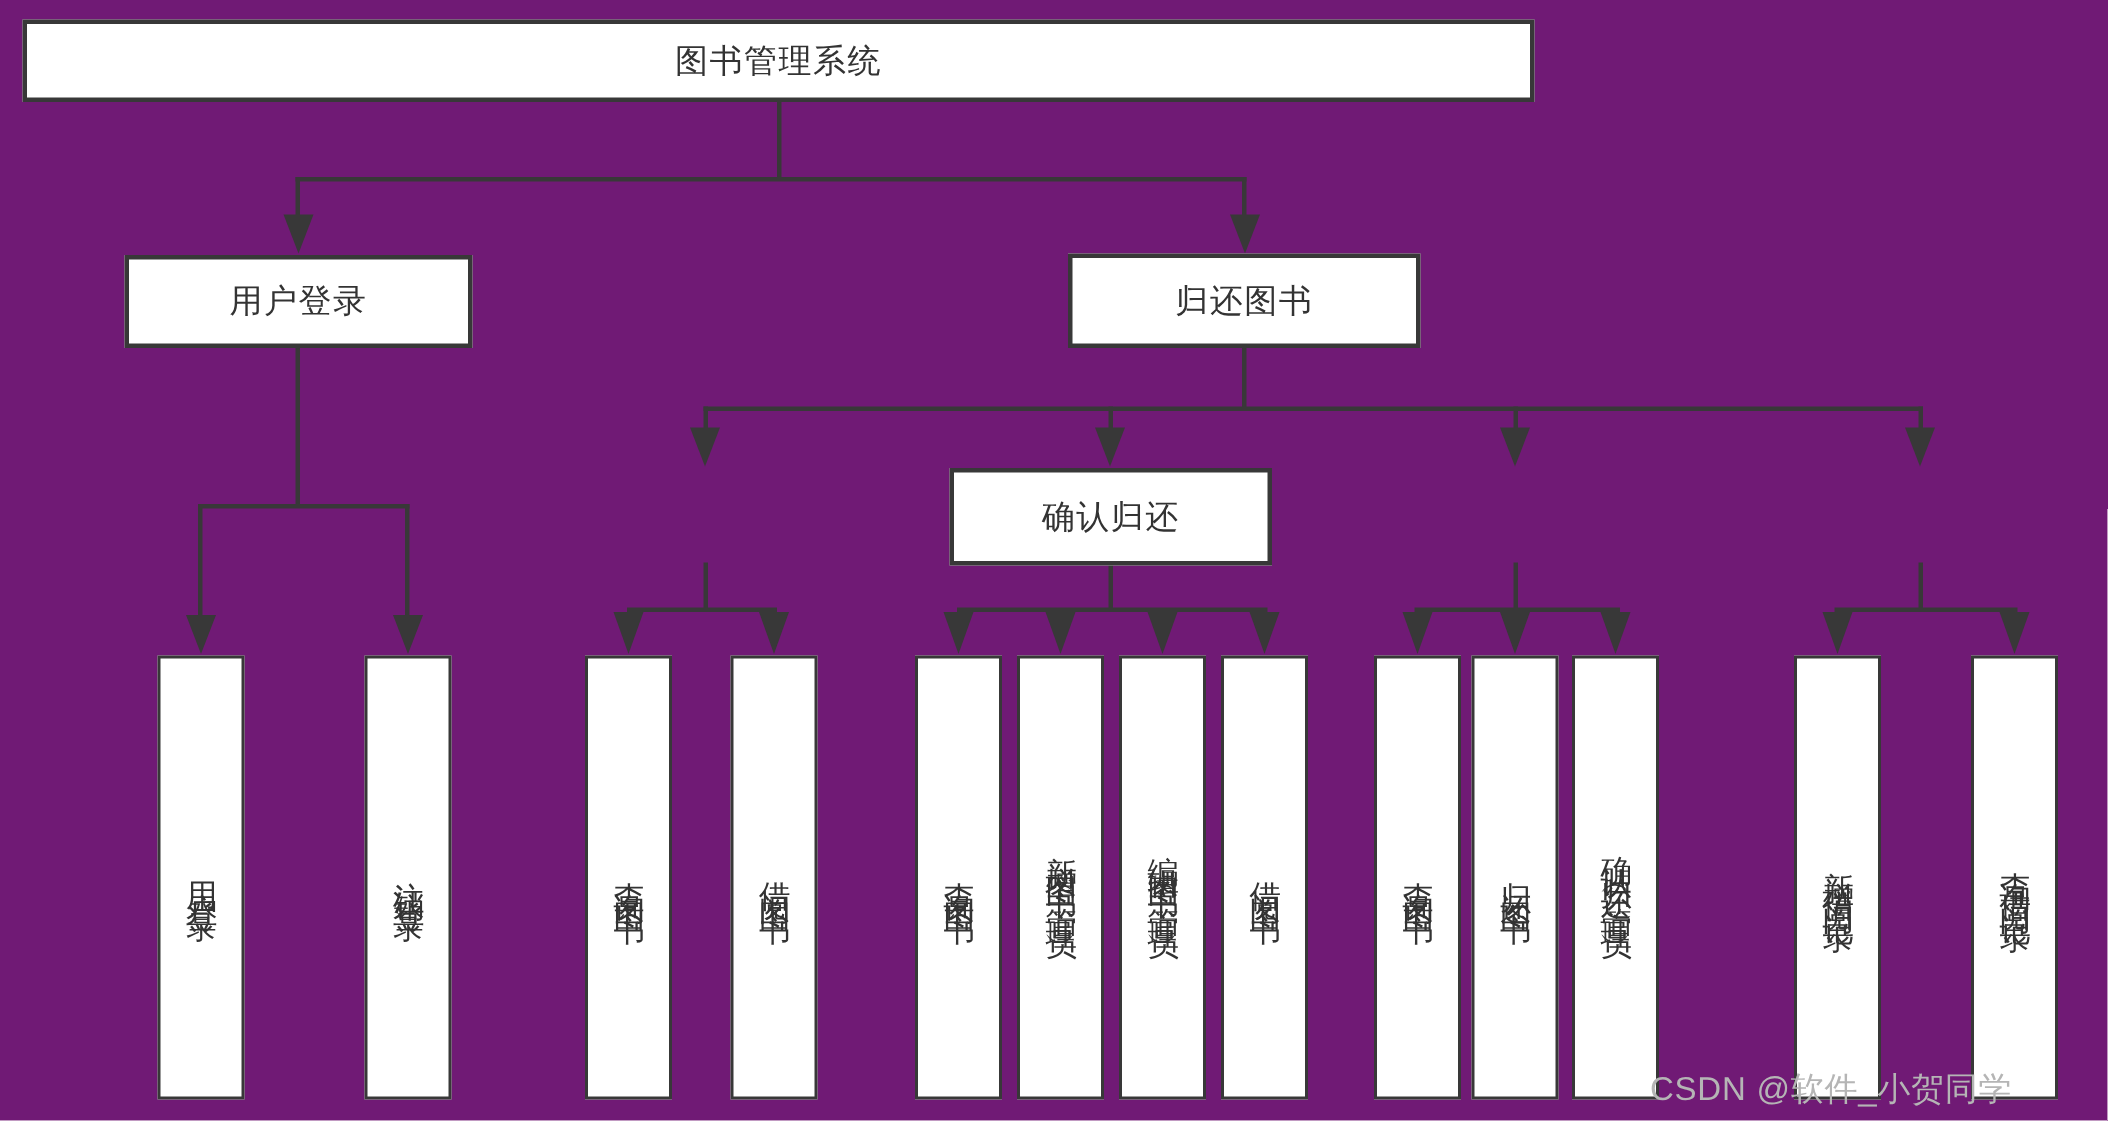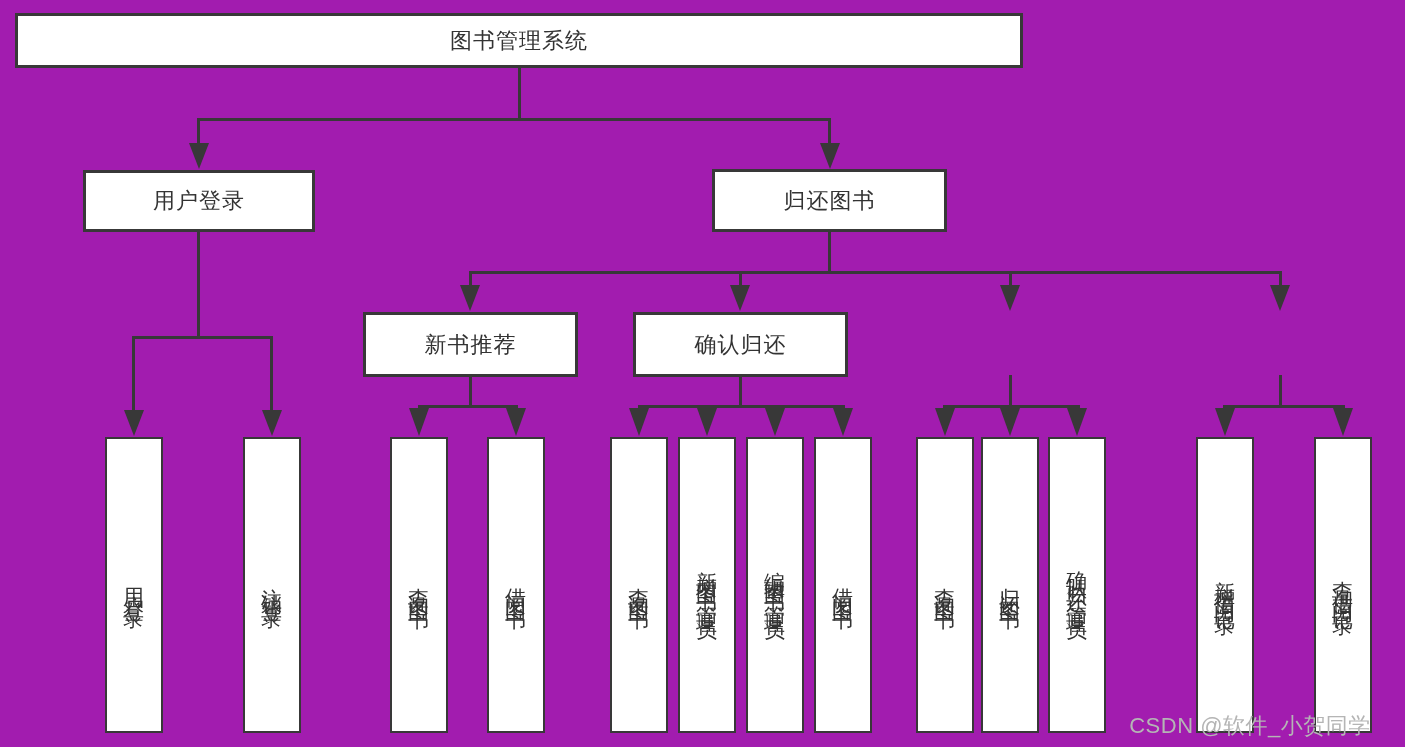--- a/index.html
+++ b/index.html
@@ -1,17 +1,17 @@
 <!DOCTYPE html>
 <html><head>
 <meta charset="utf-8">
 <style>
   html,body{margin:0;padding:0;background:#ffffff;}
   .canvas{
-    position:relative;width:1405px;height:747px;background:#a21caf;overflow:hidden;
+    position:relative;width:1405px;height:747px;background:#701a75;overflow:hidden;
     font-family:"Liberation Sans",sans-serif;color:#333333;
   }
   .box{
     position:absolute;box-sizing:border-box;background:#ffffff;
     border:3px solid #383838;display:flex;align-items:center;justify-content:center;
     font-size:22px;letter-spacing:1px;white-space:nowrap;
   }
   .vbox{
     position:absolute;box-sizing:border-box;background:#ffffff;
     border:2.5px solid #383838;width:58px;top:437px;height:296px;
@@ -21,21 +21,21 @@
   }
   .hl{position:absolute;height:3px;background:#383838;}
   .vl{position:absolute;width:3px;background:#383838;}
   .ar{position:absolute;width:0;height:0;
       border-left:10px solid transparent;border-right:10px solid transparent;
       border-top:26px solid #383838;}
   .ar2{position:absolute;width:0;height:0;
       border-left:10px solid transparent;border-right:10px solid transparent;
       border-top:28px solid #383838;}
   .watermark{
-    position:absolute;left:1100px;top:711px;width:300px;text-align:center;
+    position:absolute;left:1100px;top:711px;width:300px;text-align:left;
     font-size:22px;color:#b5b5b5;z-index:10;letter-spacing:0.5px;white-space:nowrap;
   }
 </style>
 </head>
 <body>
 
 <div class="canvas">
 
   <div class="vl" style="left:518px;top:66px;height:53px"></div>
   <div class="hl" style="left:197px;top:118px;width:634px"></div>
@@ -83,21 +83,20 @@
   <div class="vl" style="left:1279px;top:375px;height:33px"></div>
   <div class="hl" style="left:1223px;top:405px;width:122px"></div>
   <div class="ar2" style="left:1215px;top:408px"></div>
   <div class="ar2" style="left:1333px;top:408px"></div>
 
   <div class="box" style="left:15px;top:13px;width:1008px;height:55px">图书管理系统</div>
 
   <div class="box" style="left:83px;top:170px;width:232px;height:62px">用户登录</div>
   <div class="box" style="left:712px;top:169px;width:235px;height:63px">归还图书</div>
 
-  <div class="box" style="left:363px;top:312px;width:215px;height:65px">新书推荐</div>
   <div class="box" style="left:633px;top:312px;width:215px;height:65px">确认归还</div>
 
   <div class="vbox" style="left:105px">用户登录</div>
   <div class="vbox" style="left:243px">注销登录</div>
 
   <div class="vbox" style="left:390px">查询图书</div>
   <div class="vbox" style="left:487px">借阅图书</div>
 
   <div class="vbox" style="left:610px">查询图书</div>
   <div class="vbox" style="left:678px">新增图书（管理员）</div>

